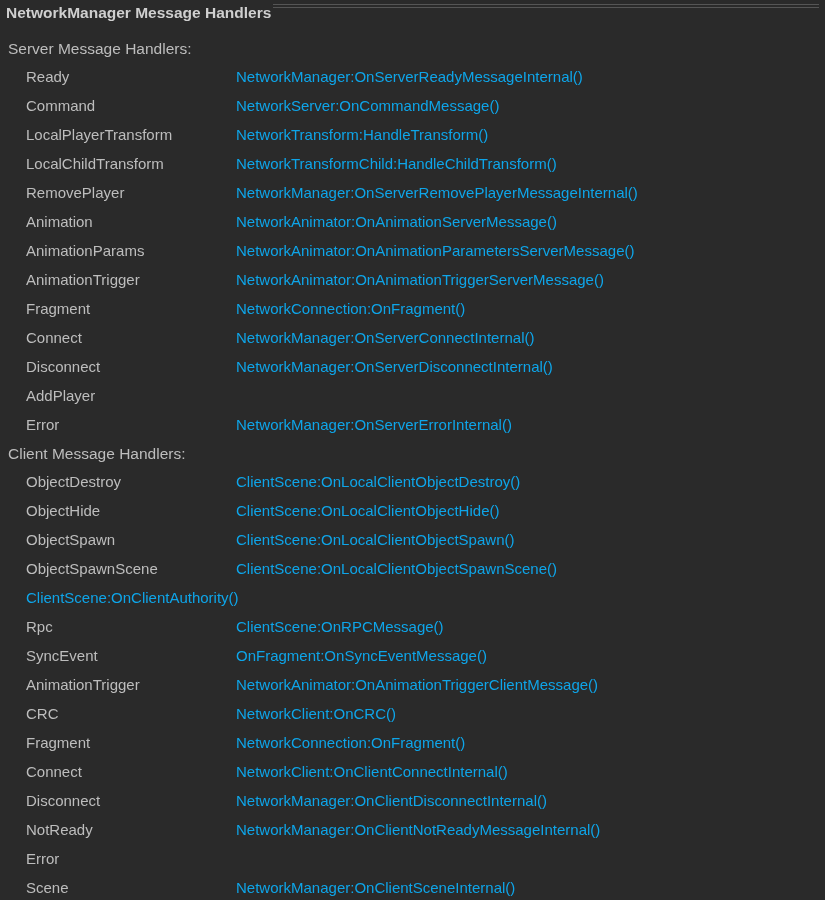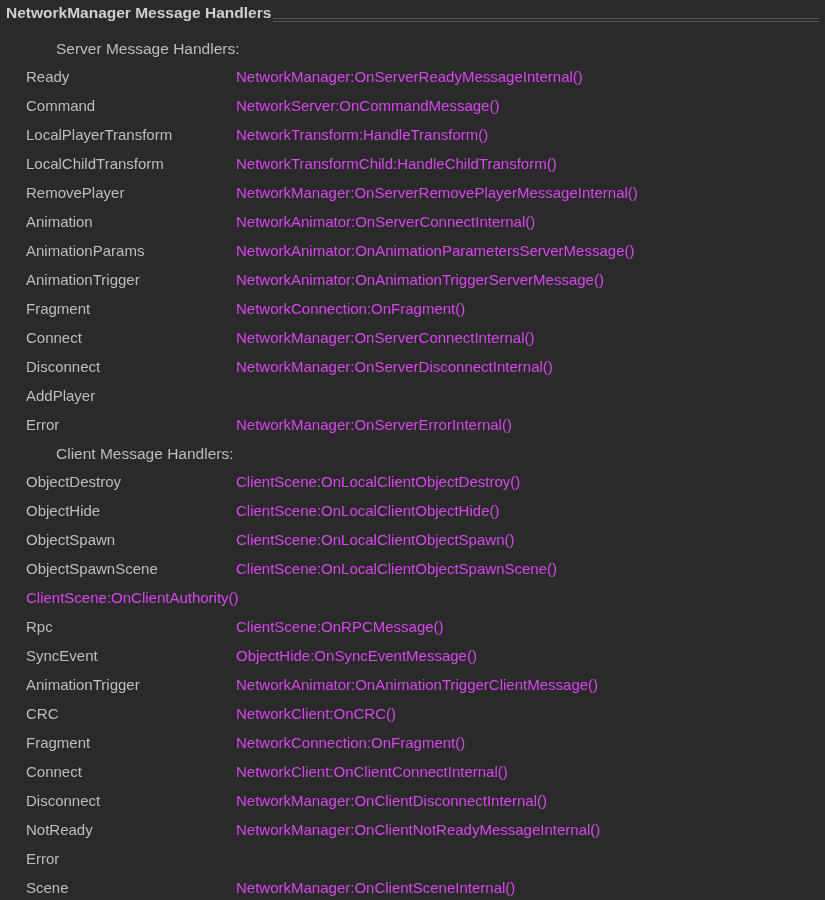--- a/index.html
+++ b/index.html
@@ -11,21 +11,21 @@
       background: #2a2a2a;
       color: #b8b8b8;
       font-family: "Lucida Grande", "Segoe UI", Arial, sans-serif;
       font-size: 15px;
       width: 825px;
       height: 900px;
       overflow: hidden;
     }
     .panel-header {
       display: flex;
-      align-items: flex-end;
+      align-items: flex-start;
       padding: 4px 6px 2px 6px;
       gap: 2px;
     }
     .panel-title {
       font-weight: bold;
       color: #cfcfcf;
       white-space: nowrap;
       font-size: 15.5px;
     }
     .header-rule {
@@ -34,39 +34,38 @@
       border-top: 1px solid #555;
       border-bottom: 1px solid #555;
     }
     .content {
       padding: 14px 6px 6px 6px;
     }
     .section-heading {
       color: #bdbdbd;
       padding: 2px 0 4px 2px;
       font-size: 15.5px;
-      margin-left: 48px;
     }
     .section-heading.second {
       padding-top: 6px;
     }
     .row {
       display: flex;
       align-items: baseline;
       padding: 2.5px 0 2.5px 20px;
       line-height: 1.6;
     }
     .label {
       width: 210px;
       flex-shrink: 0;
       white-space: nowrap;
       color: #bdbdbd;
     }
     .value {
-      color: #d946ef;
+      color: #0ea5e9;
       white-space: nowrap;
     }
   </style>
 </head>
 <body>
 
 <div class="panel-header">
   <span class="panel-title">NetworkManager Message Handlers</span>
   <span class="header-rule"></span>
 </div>
@@ -89,21 +88,21 @@
       <div class="row">
         <span class="label">LocalChildTransform</span>
         <span class="value">NetworkTransformChild:HandleChildTransform()</span>
       </div>
       <div class="row">
         <span class="label">RemovePlayer</span>
         <span class="value">NetworkManager:OnServerRemovePlayerMessageInternal()</span>
       </div>
       <div class="row">
         <span class="label">Animation</span>
-        <span class="value">NetworkAnimator:OnServerConnectInternal()</span>
+        <span class="value">NetworkAnimator:OnAnimationServerMessage()</span>
       </div>
       <div class="row">
         <span class="label">AnimationParams</span>
         <span class="value">NetworkAnimator:OnAnimationParametersServerMessage()</span>
       </div>
       <div class="row">
         <span class="label">AnimationTrigger</span>
         <span class="value">NetworkAnimator:OnAnimationTriggerServerMessage()</span>
       </div>
       <div class="row">
@@ -147,21 +146,21 @@
       </div>
       <div class="row">
         <span class="value">ClientScene:OnClientAuthority()</span>
       </div>
       <div class="row">
         <span class="label">Rpc</span>
         <span class="value">ClientScene:OnRPCMessage()</span>
       </div>
       <div class="row">
         <span class="label">SyncEvent</span>
-        <span class="value">ObjectHide:OnSyncEventMessage()</span>
+        <span class="value">OnFragment:OnSyncEventMessage()</span>
       </div>
       <div class="row">
         <span class="label">AnimationTrigger</span>
         <span class="value">NetworkAnimator:OnAnimationTriggerClientMessage()</span>
       </div>
       <div class="row">
         <span class="label">CRC</span>
         <span class="value">NetworkClient:OnCRC()</span>
       </div>
       <div class="row">

